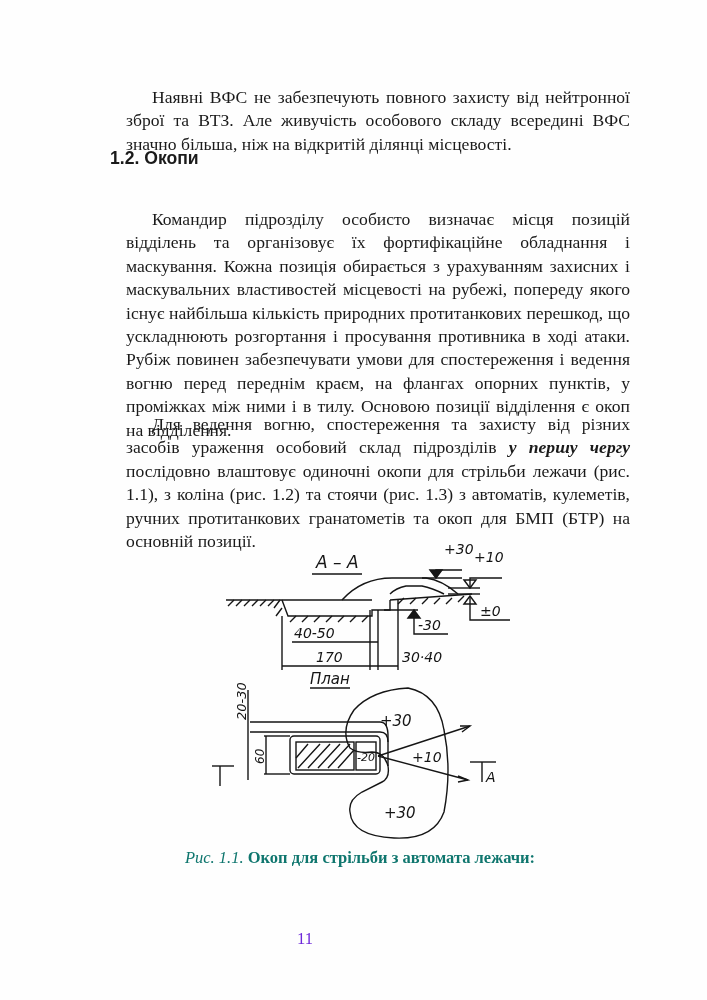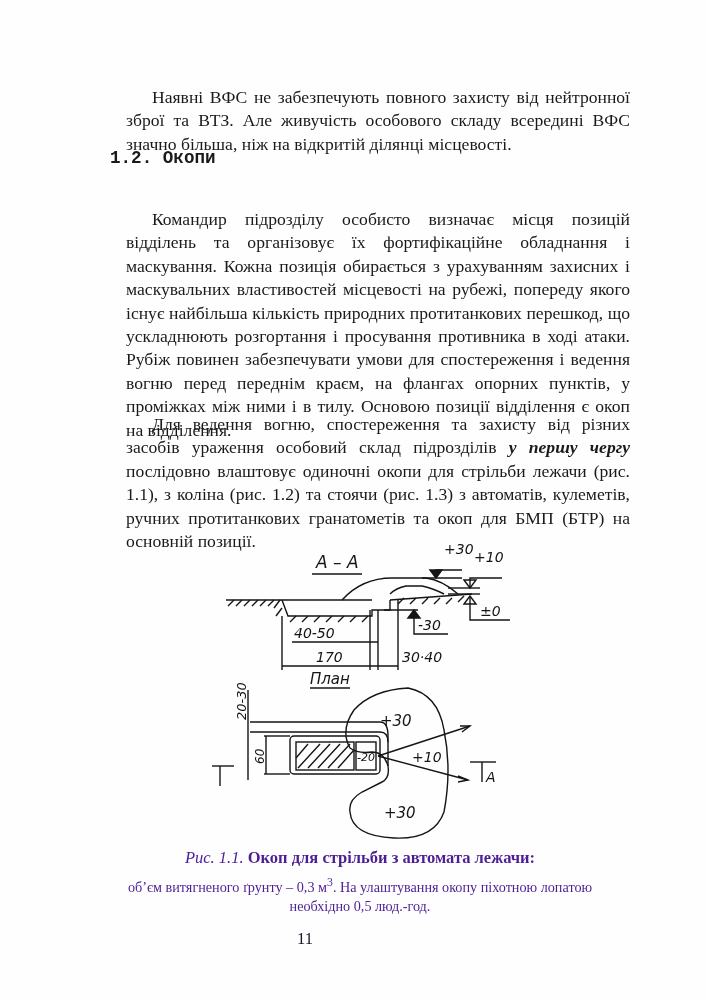--- a/index.html
+++ b/index.html
@@ -1,32 +1,32 @@
 <!DOCTYPE html>
 <html><head>
   <meta charset="utf-8">
   <style>
     html, body { margin: 0; padding: 0; background: #ffffff; }
     body { width: 707px; height: 1000px; position: relative; overflow: hidden; }
     .page { position: absolute; left: 0; top: 0; width: 707px; height: 1000px; background: #fefefe; }
     .txt { font-family: "Liberation Serif", serif; font-size: 17.6px; line-height: 23.4px; color: #1a1a1a; }
     .p { position: absolute; left: 110px; width: 504px; text-align: justify; text-align-last: left; margin: 16px; }
     .first-indent { text-indent: 26px; }
-    .heading { position: absolute; left: 110px; top: 148px; font-family: Liberation Mono, monospace; font-weight: bold; font-size: 17.6px; color: #1a1a1a; }
+    .heading { position: absolute; left: 110px; top: 148px; font-family: Liberation Sans, sans-serif; font-weight: bold; font-size: 17.6px; color: #1a1a1a; }
     .bi { font-weight: bold; font-style: italic; }
     #para1 { top: 70px; }
     #para2 { top: 192px; }
     #para3 { top: 397px; }
     .figure { position: absolute; left: 212px; top: 530px; width: 340px; height: 320px; }
-    .caption { position: absolute; left: 110px; width: 500px; text-align: center; font-family: "Liberation Serif", serif; color: #4c1d95; }
+    .caption { position: absolute; left: 110px; width: 500px; text-align: center; font-family: "Liberation Serif", serif; color: #0f766e; }
     #cap-title { top: 848px; font-size: 16.5px; }
     #cap-title .it { font-style: italic; }
     #cap-title .bd { font-weight: bold; }
     #cap-note { top: 873px; font-size: 14.2px; line-height: 19px; }
-    .pagenum { position: absolute; left: 0; width: 610px; top: 929px; text-align: center; font-family: "Liberation Serif", serif; font-size: 16.5px; color: #0f172a; }
+    .pagenum { position: absolute; left: 0; width: 610px; top: 929px; text-align: center; font-family: "Liberation Serif", serif; font-size: 16.5px; color: #6d28d9; }
     svg text { font-family: "DejaVu Sans", sans-serif; font-style: italic; fill: #151515; }
   </style>
 </head>
 <body>
 
 <div class="page">
 
   <p class="p txt first-indent" id="para1">Наявні ВФС не забезпечують повного захисту від нейтронної зброї та ВТЗ. Але живучість особового складу всередині ВФС значно більша, ніж на відкритій ділянці місцевості.</p>
 
   <div class="heading">1.2. Окопи</div>
@@ -118,16 +118,15 @@
       <text x="168" y="196" font-size="15">+30</text>
       <text x="172" y="288" font-size="15">+30</text>
       <text x="200" y="232" font-size="14">+10</text>
       <text x="-14" y="256" font-size="14">А</text>
       <text x="274" y="252" font-size="14">А</text>
     </svg>
   </div>
 
   <div class="caption" id="cap-title"><span class="it">Рис. 1.1.</span><span class="bd"> Окоп для стрільби з автомата лежачи:</span></div>
 
-  <div class="caption" id="cap-note"><span>об’єм витягненого ґрунту – 0,3 м</span><sup>3</sup><span>. На улаштування окопу піхотною лопатою необхідно 0,5 люд.-год.</span></div>
 
   <div class="pagenum">11</div>
 </div>
 
 </body></html>

